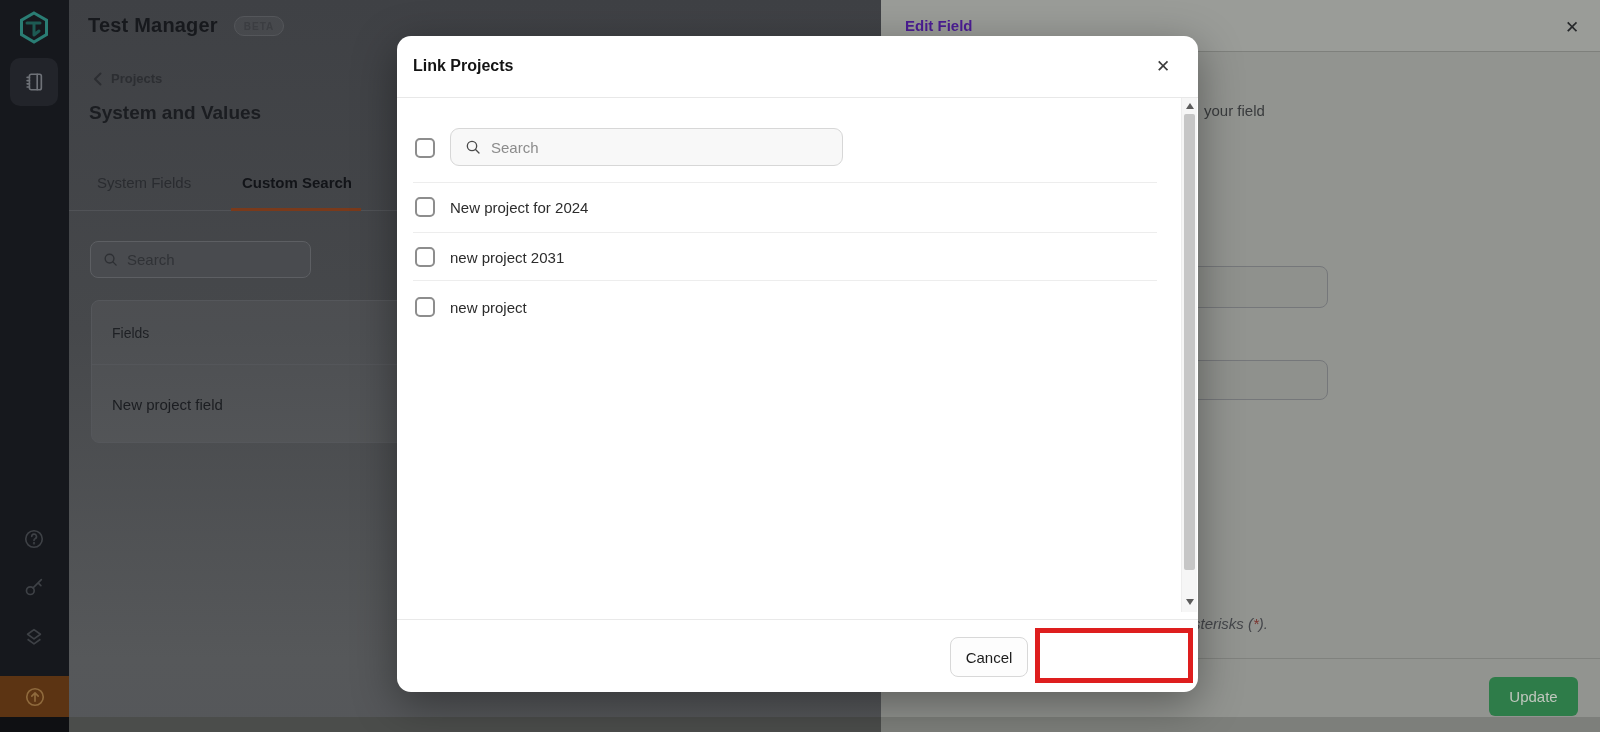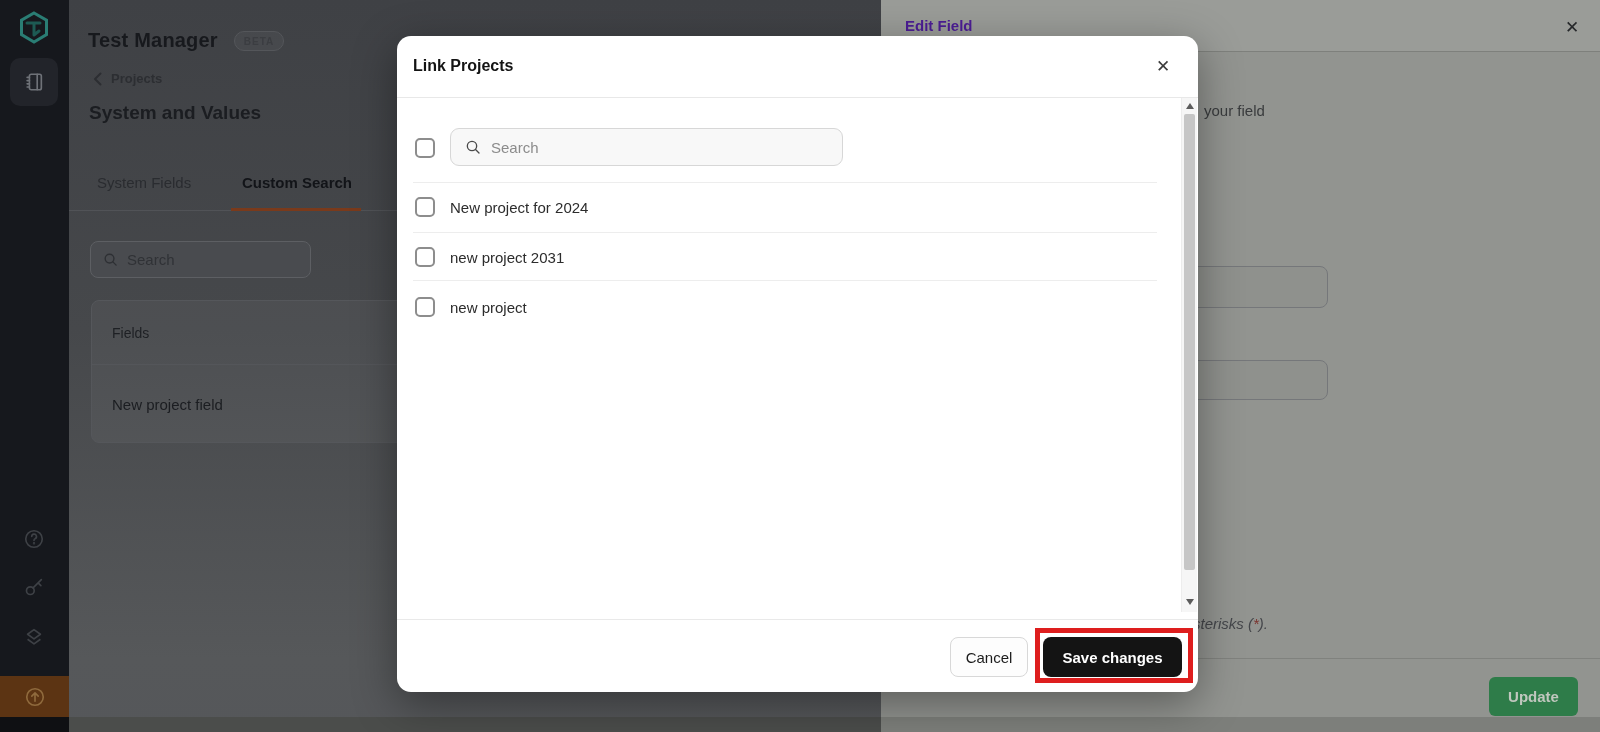--- a/index.html
+++ b/index.html
@@ -3,21 +3,21 @@
 <meta charset="utf-8">
 <style>
   * { margin:0; padding:0; box-sizing:border-box; }
   html,body { width:1600px; height:732px; overflow:hidden; }
   body { font-family:"Liberation Sans", sans-serif; }
   .screen { position:relative; width:1600px; height:732px; overflow:hidden; background:#3e4044; }
 
   
   .main { position:absolute; left:69px; top:0; width:1531px; height:732px; z-index:1;
           background:linear-gradient(180deg,#3f4145 0%,#46484b 45%,#56585a 90%,#55575a 100%); }
-  .title-row { position:absolute; left:19px; top:29px; display:flex; align-items:center; gap:16px; }
+  .title-row { position:absolute; left:19px; top:14px; display:flex; align-items:center; gap:16px; }
   .app-title { font-size:20px; font-weight:700; color:#17191d; letter-spacing:.2px; }
   .beta { font-size:10px; font-weight:700; letter-spacing:1px; color:#3b3d41;
           border:1px solid #54565a; background:rgba(255,255,255,.04); border-radius:10px; padding:4px 9px 3px; }
   .breadcrumb { position:absolute; left:24px; top:71px; display:flex; align-items:center; gap:9px;
                 color:#2c2e32; font-size:13px; font-weight:700; cursor:pointer; }
   .page-title { position:absolute; left:20px; top:102px; font-size:19px; font-weight:700; color:#1b1d21; }
   .tabs-divider { position:absolute; left:0; right:0; top:210px; height:1px; background:#515357; }
   .tab { position:absolute; top:174px; font-size:15px; cursor:pointer; }
   .tab1 { left:28px; color:#2a2c30; }
   .tab2 { left:173px; color:#121418; font-weight:700; }
@@ -42,21 +42,21 @@
                  display:flex; align-items:center; justify-content:center; cursor:pointer; }
   .panel-fragment { position:absolute; left:323px; top:102px; font-size:15px; color:#393b3d; }
   .panel-input { position:absolute; left:259px; width:188px; border:1.5px solid #75777a; border-radius:8px;
                  background:rgba(0,0,0,.015); }
   .panel-input.one { top:266px; height:42px; }
   .panel-input.two { top:360px; height:40px; }
   .panel-note { position:absolute; left:312px; top:615px; font-size:15px; font-style:italic; color:#44464a; }
   .panel-note .star { color:#7b332e; }
   .panel-divider { position:absolute; left:0; right:0; top:658px; height:1px; background:#80827e; }
   .update-btn { position:absolute; left:608px; top:677px; width:89px; height:39px; border-radius:6px;
-                background:#2e7c49; color:#c0c7be; font-size:15px; font-weight:700; display:flex;
+                background:#2e7c49; color:#c0c7be; font-size:15px; font-weight:400; display:flex;
                 align-items:center; justify-content:center; cursor:pointer; }
   .panel-bottom-band { position:absolute; left:0; right:0; top:717px; height:15px; background:#7d7f7b; }
 
   
   .sidebar { position:absolute; left:0; top:0; width:69px; height:732px; background:#16181d; z-index:3; }
   .logo { position:absolute; left:16px; top:10px; width:36px; height:36px; cursor:pointer; }
   .side-active { position:absolute; left:10px; top:58px; width:48px; height:48px; background:#22242a;
                  border-radius:10px; display:flex; align-items:center; justify-content:center; cursor:pointer; }
   .side-icon { position:absolute; left:23px; width:22px; height:22px; cursor:pointer; }
   .side-icon svg, .side-active svg { width:22px; height:22px; }
@@ -233,18 +233,17 @@
     <div class="item-label" style="top:263px;">new project</div>
 
     <div class="sb">
       <div class="sb-up"></div>
       <div class="sb-thumb"></div>
       <div class="sb-down"></div>
     </div>
 
     <div class="modal-footer-div"></div>
     <div class="btn-cancel">Cancel</div>
-    <div class="btn-save">Save changes</div>
   </div>
 
   <div class="annotation"></div>
 
 </div>
 
 </body></html>

